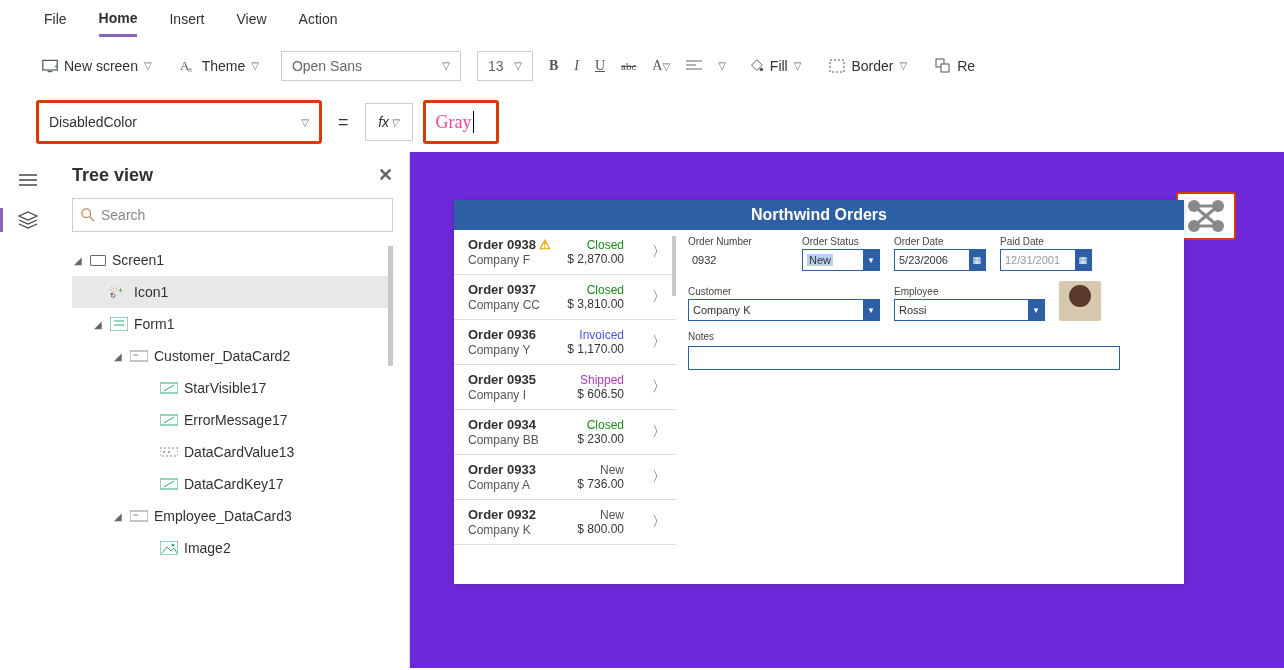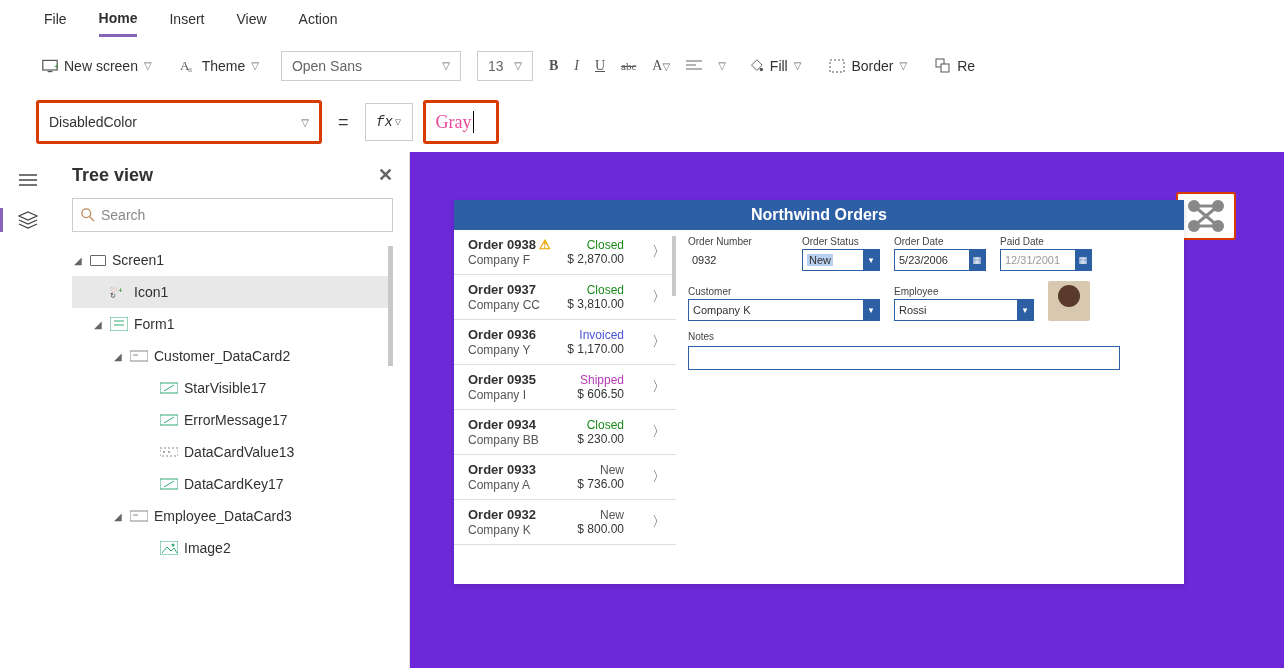--- a/index.html
+++ b/index.html
@@ -17,21 +17,21 @@
 .tb-select.small { min-width: 56px; }
 .font-actions { display:flex; gap:16px; align-items:center; color:#555; }
 .font-actions span { cursor:pointer; font-family: 'Times New Roman', serif; }
 .chev { font-size: 10px; color:#666; }
 .icon-sm { width:16px; height:16px; display:inline-block; }
 
 
 .formula-row { display:flex; align-items:center; gap:10px; padding:8px 36px 8px 36px; }
 .prop-box { border:3px solid #d83b01; border-radius:3px; padding:0 10px; height:44px; width:286px; display:flex; align-items:center; justify-content:space-between; background:#fff; }
 .eq { font-size:18px; margin:0 6px; color:#333; }
-.fx-wrap { border:1px solid #ccc; height:38px; width:48px; display:flex; align-items:center; justify-content:center; gap:2px; font-style:italic;font-family:Liberation Mono, monospace; }
+.fx-wrap { border:1px solid #ccc; height:38px; width:48px; display:flex; align-items:center; justify-content:center; gap:2px; font-style:italic; }
 .formula-input-box { border:3px solid #d83b01; border-radius:3px; height:44px; width:76px; display:flex; align-items:center; padding:0 10px; font-family: Liberation Serif, serif; font-size:18px; color:#ec4899; position:relative; }
 .cursor { width:1px; height:22px; background:#000; margin-left:1px; }
 
 
 .work-area { display:flex; height: calc(670px - 40px - 52px - 62px); }
 .left-rail { width:56px; display:flex; flex-direction:column; align-items:center; gap:20px; padding-top:18px; }
 .left-rail .rail-btn { width:20px; height:20px; display:flex; align-items:center; justify-content:center; cursor:pointer; }
 .rail-btn.active { position:relative; }
 .rail-btn.active::before { content:''; position:absolute; left:-18px; top:-2px; width:3px; height:24px; background:#8764B8; }
 
@@ -434,21 +434,21 @@
           <div class="drow" style="align-items:flex-end">
             <div class="fld">
               <span class="fld-label">Customer</span>
               <div class="fld-input sel" style="width:192px">
                   <span>Company K</span>
                   <span class="dd">▾</span>
                 </div>
             </div>
             <div class="fld">
               <span class="fld-label">Employee</span>
-              <div class="fld-input sel" style="width:140px">
+              <div class="fld-input sel" style="width:151px">
                   <span>Rossi</span>
                   <span class="dd">▾</span>
                 </div>
             </div>
             <div class="avatar"></div>
           </div>
           <div class="drow" style="flex-direction:column;gap:4px">
             <span class="fld-label">Notes</span>
             <div class="notes-box"></div>
           </div>

